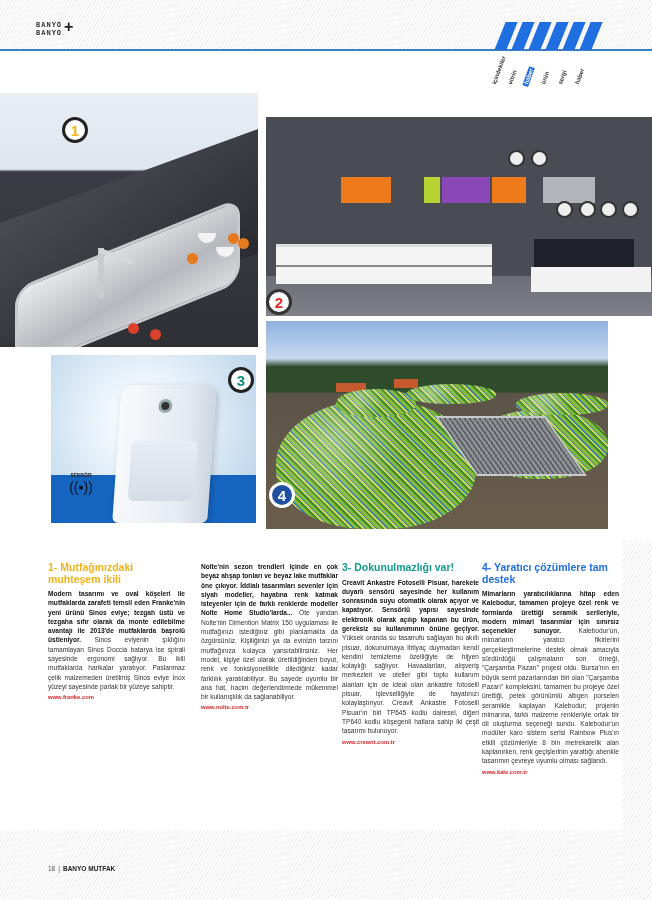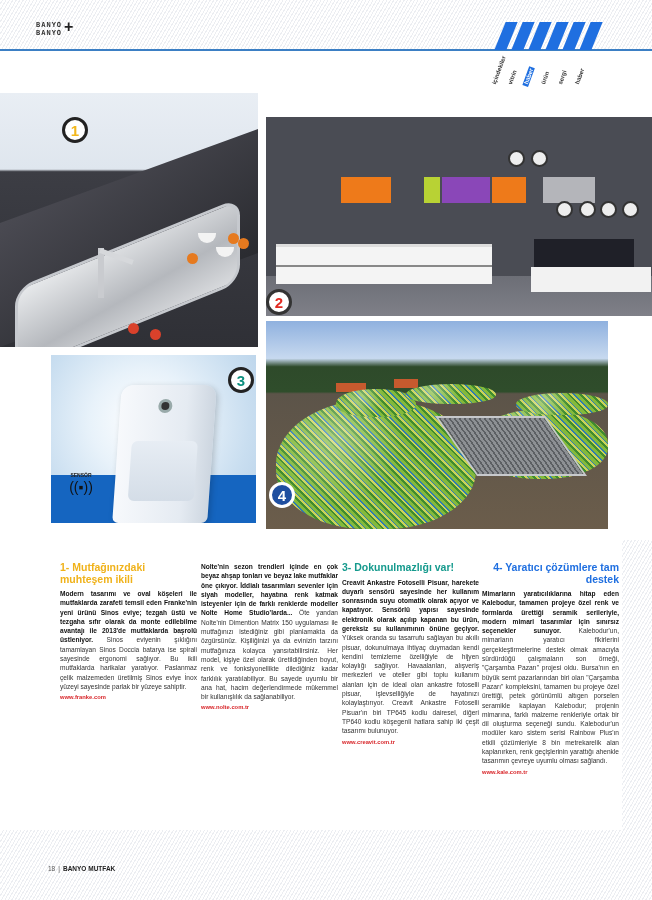--- a/index.html
+++ b/index.html
@@ -57,29 +57,29 @@
   #photo4 .ramp { position: absolute; left: 190px; top: 95px; width: 110px; height: 60px; background: repeating-linear-gradient(90deg,#5d6064 0 2px,#8d9094 2px 5px); transform: skewX(35deg); border: 2px solid #c7c9cc; }
   #photo4 .roof { position: absolute; width: 30px; height: 9px; background: #c65a2e; }
 
   .num-badge { position: absolute; width: 26px; height: 26px; border-radius: 50%; background: #fff; border: 3px solid #222; display: flex; align-items: center; justify-content: center; font-weight: bold; font-size: 15px; }
   #badge1 { left: 62px; top: 117px; color: #f2b71c; }
   #badge2 { left: 266px; top: 289px; color: #e12a21; border-color: #333; }
   #badge3 { left: 228px; top: 367px; color: #0e8f7e; }
   #badge4 { left: 269px; top: 482px; color: #1f6fe0; border-color: #fff; background: #1f4fa0; color:#fff; }
 
   .article { position: absolute; top: 562px; width: 137px; }
-  #article1 { left: 60px; }
+  #article1 { left: 48px; }
   #article2 { left: 201px; }
   #article3 { left: 342px; }
   #article4 { left: 482px; }
   .article h2 { font-size: 10.5px; line-height: 11.5px; font-weight: bold; margin-bottom: 4px; }
   #article1 h2 { color: #f0b21a; }
   #article2 h2 { color: #e33b1c; }
   #article3 h2 { color: #159a8d; }
-  #article4 h2 { color: #1f6fe0; text-align: right; }
+  #article4 h2 { color: #1f6fe0; }
   .article p { font-family: "Liberation Sans", sans-serif; font-size: 6.6px; line-height: 9.3px; text-align: justify; color: #333; }
   .article p .lead { font-weight: bold; color: #111; }
   .article .url { display: block; font-size: 5.8px; font-weight: bold; color: #d8262a; margin-top: 3px; }
 
   #footer-band { position: absolute; left: 0; top: 830px; width: 652px; height: 70px; }
   #footer-text { position: absolute; left: 48px; top: 865px; font-size: 6.5px; font-weight: bold; color: #222; }
   #footer-text .pg { font-weight: normal; color: #555; margin-right: 3px; }
   #right-band { position: absolute; left: 622px; top: 540px; width: 30px; height: 300px; }
 </style>
 </head>

